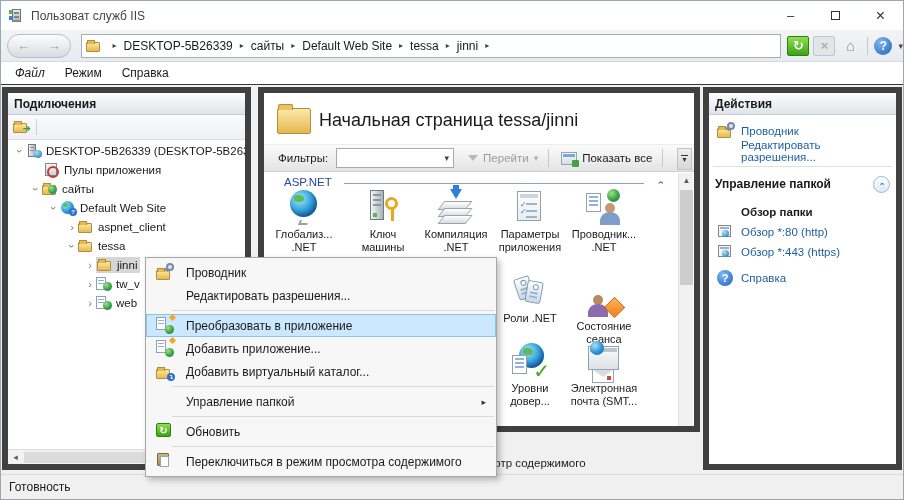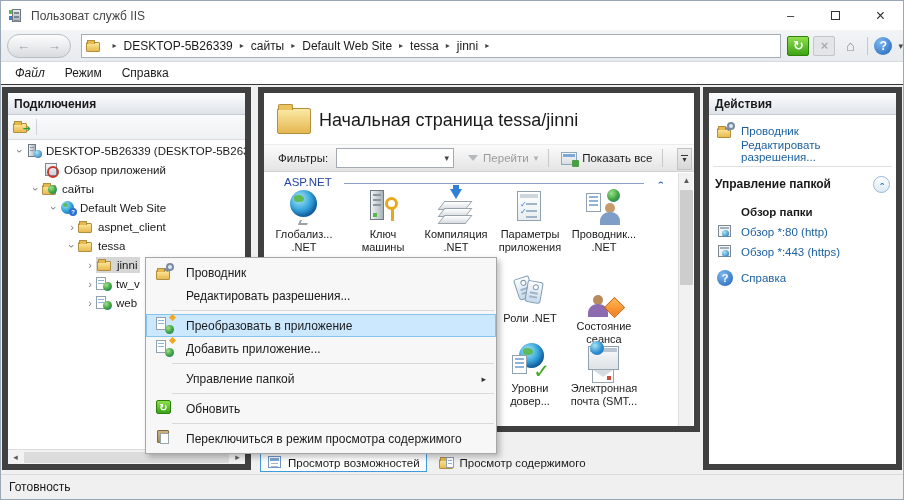--- a/index.html
+++ b/index.html
@@ -285,21 +285,21 @@
               <i></i>
             </span>
             <span class="s-gl2"></span>
           </span>
         <span>DESKTOP-5B26339 (DESKTOP-5B26339</span>
       </div>
       <div class="trow" style="padding-left:36px;">
         <span class="t-ic">
             <span class="s-pool"></span>
           </span>
-        <span>Обзор приложений</span>
+        <span>Пулы приложения</span>
       </div>
       <div class="trow" style="padding-left:22px;">
         <span class="exp open">›</span>
         <span class="t-ic">
             <span class="s-folder"></span>
             <span class="s-gl3" style="right:1px;bottom:2px;"></span>
           </span>
         <span>сайты</span>
       </div>
       <div class="trow" style="padding-left:40px;">
@@ -627,20 +627,27 @@
       <span class="cmi">
           <span class="s-page">
             <i></i>
             <i></i>
           </span>
           <span class="s-gl3"></span>
           <span class="s-star"></span>
         </span>
       <span>Добавить приложение...</span>
     </div>
+    <div class="cm-item">
+      <span class="cmi">
+          <span class="s-folder"></span>
+          <span class="s-badge" style="background:#2f6fd0;">↴</span>
+        </span>
+      <span>Добавить виртуальный каталог...</span>
+    </div>
     <div class="cm-sep"></div>
     <div class="cm-item">
       <span>Управление папкой</span>
       <span class="cm-arrow">▸</span>
     </div>
     <div class="cm-sep"></div>
     <div class="cm-item">
       <span class="cmi">
           <span class="s-refresh">↻</span>
         </span>

